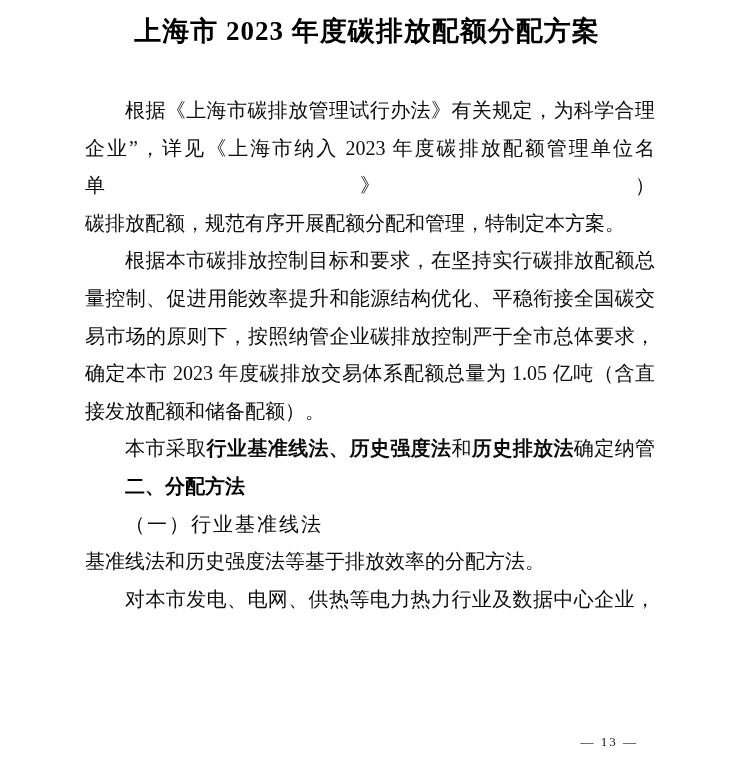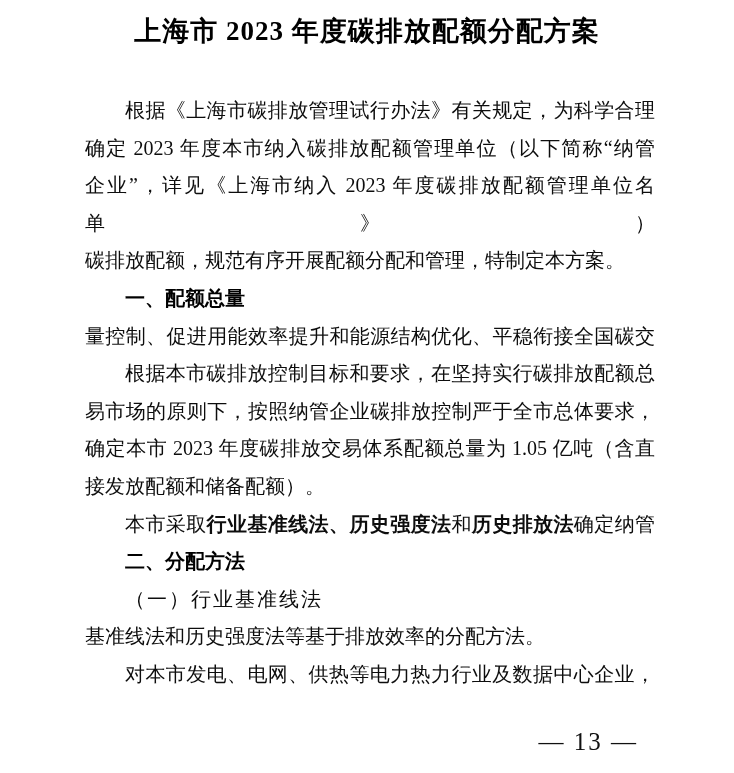--- a/index.html
+++ b/index.html
@@ -58,43 +58,41 @@
     font-weight: 400;
     letter-spacing: 2px;
   }
   .bold-seg {
     font-weight: 700;
   }
   .page-number {
     position: absolute;
     top: 729px;
     right: 96px;
-    font-size: 25px;
+    font-size: 13px;
     line-height: 26px;
     letter-spacing: 2px;
     color: #111111;
   }
 </style>
 </head>
 <body>
 
 <div class="page">
 
   <div class="doc-title">上海市 2023 年度碳排放配额分配方案</div>
 
   <div class="doc-body">
 
     <div class="line full indent">根据《上海市碳排放管理试行办法》有关规定，为科学合理</div>
-    <div class="line full">确定 2023 年度本市纳入碳排放配额管理单位（以下简称“纳管</div>
     <div class="line full">企业”，详见《上海市纳入 2023 年度碳排放配额管理单位名单》）</div>
     <div class="line">碳排放配额，规范有序开展配额分配和管理，特制定本方案。</div>
 
-    <div class="line h1">一、配额总量</div>
+    <div class="line full indent">根据本市碳排放控制目标和要求，在坚持实行碳排放配额总</div>
     <div class="line full">量控制、促进用能效率提升和能源结构优化、平稳衔接全国碳交</div>
-    <div class="line full indent">根据本市碳排放控制目标和要求，在坚持实行碳排放配额总</div>
     <div class="line full">易市场的原则下，按照纳管企业碳排放控制严于全市总体要求，</div>
     <div class="line full">确定本市 2023 年度碳排放交易体系配额总量为 1.05 亿吨（含直</div>
     <div class="line">接发放配额和储备配额）。</div>
 
     <div class="line full indent"><span>本市采取</span><span class="bold-seg">行业基准线法、历史强度法</span><span>和</span><span class="bold-seg">历史排放法</span><span>确定纳管</span></div>
     <div class="line h1">二、分配方法</div>
     <div class="line h2">（一）行业基准线法</div>
 
     <div class="line">基准线法和历史强度法等基于排放效率的分配方法。</div>
     <div class="line full indent">对本市发电、电网、供热等电力热力行业及数据中心企业，</div>

